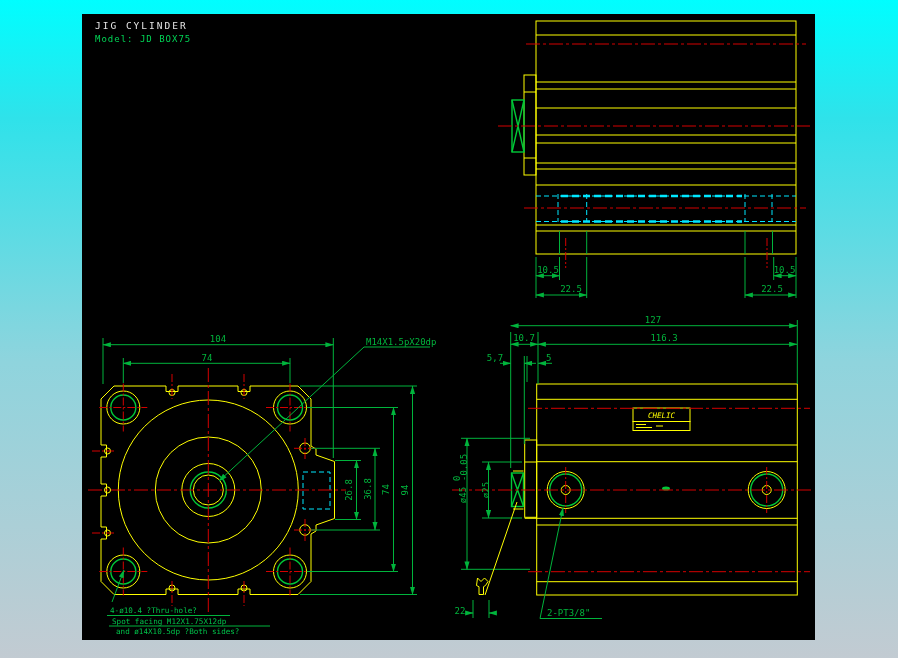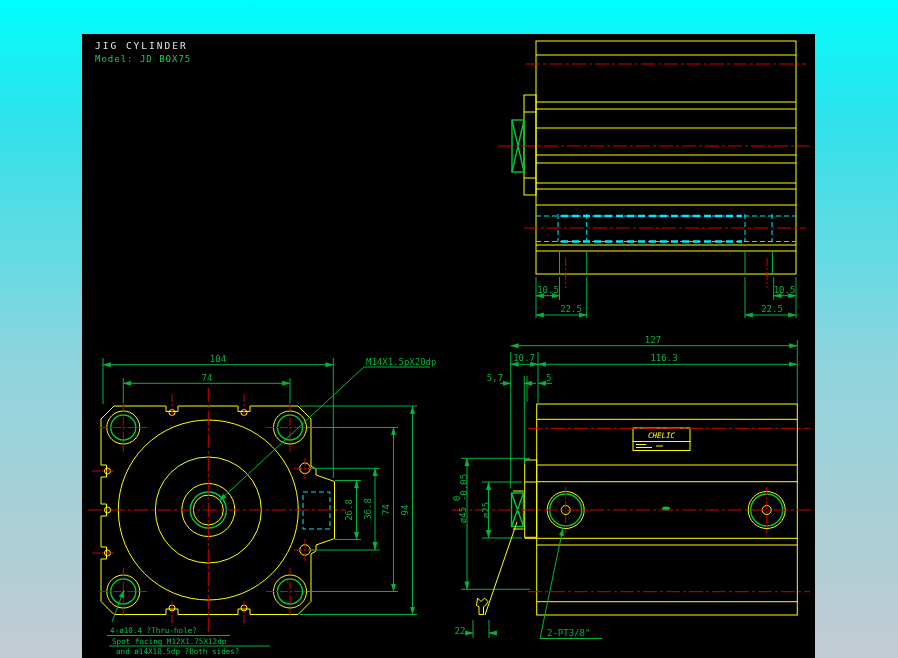--- a/index.html
+++ b/index.html
@@ -1,21 +1,21 @@
 <!DOCTYPE html>
 <html><head>
 <meta charset="utf-8">
 <style>
   html,body{margin:0;padding:0;}
   body{
     width:898px;height:658px;overflow:hidden;
     background:linear-gradient(180deg,#00feff 0%,#2fe2ea 18%,#8fd4dd 55%,#c2cbd2 100%);
     font-family:"DejaVu Sans Mono","Liberation Mono",monospace;
   }
-  #stage{position:relative;width:898px;height:508px;margin-top:20px;}
+  #stage{position:relative;width:898px;height:508px;}
   svg{position:absolute;left:0;top:0;}
   text{font-family:"DejaVu Sans Mono","Liberation Mono",monospace;}
   .dimtxt{fill:#00b43c;font-size:9px;}
   .notetxt{fill:#00c24a;font-size:7.6px;}
   .yline{stroke:#ffff00;stroke-width:1;fill:none;}
   .gline{stroke:#00b43c;stroke-width:1;fill:none;}
   .grod{stroke:#00c838;stroke-width:1.4;fill:none;}
   .rline{stroke:#d40000;stroke-width:1;fill:none;stroke-dasharray:14 3 3 3;}
   .rstub{stroke:#d40000;stroke-width:1;fill:none;stroke-dasharray:8 2 2 2;}
   .cdash{stroke:#00e8ff;stroke-width:1;fill:none;stroke-dasharray:5 3;}

